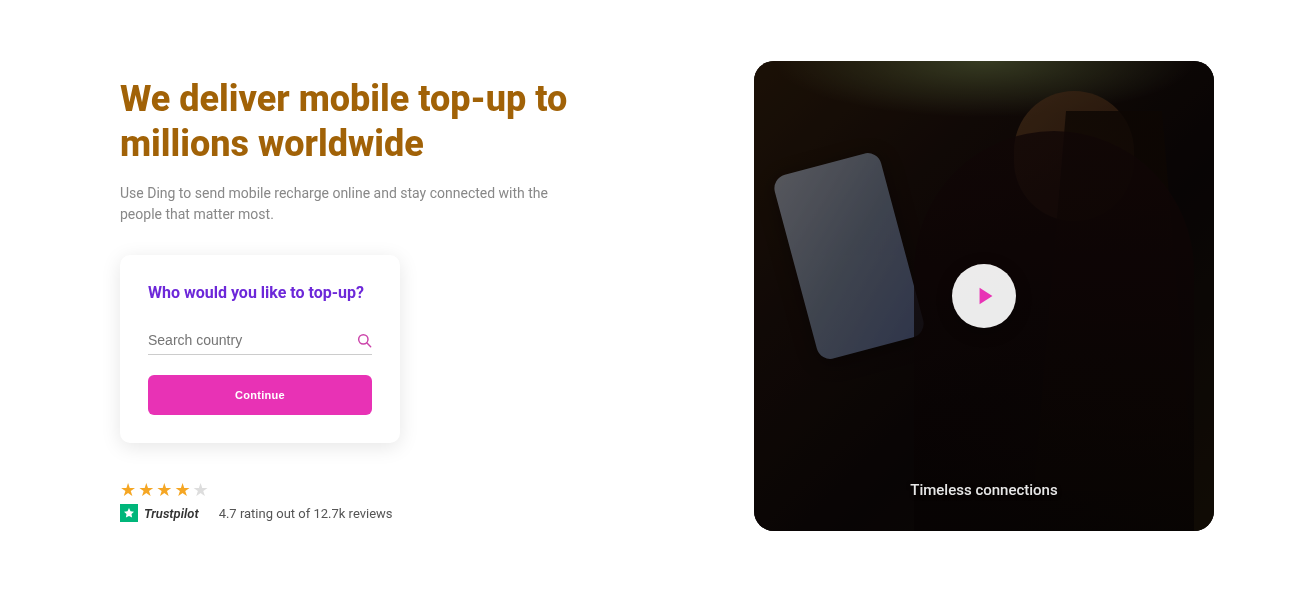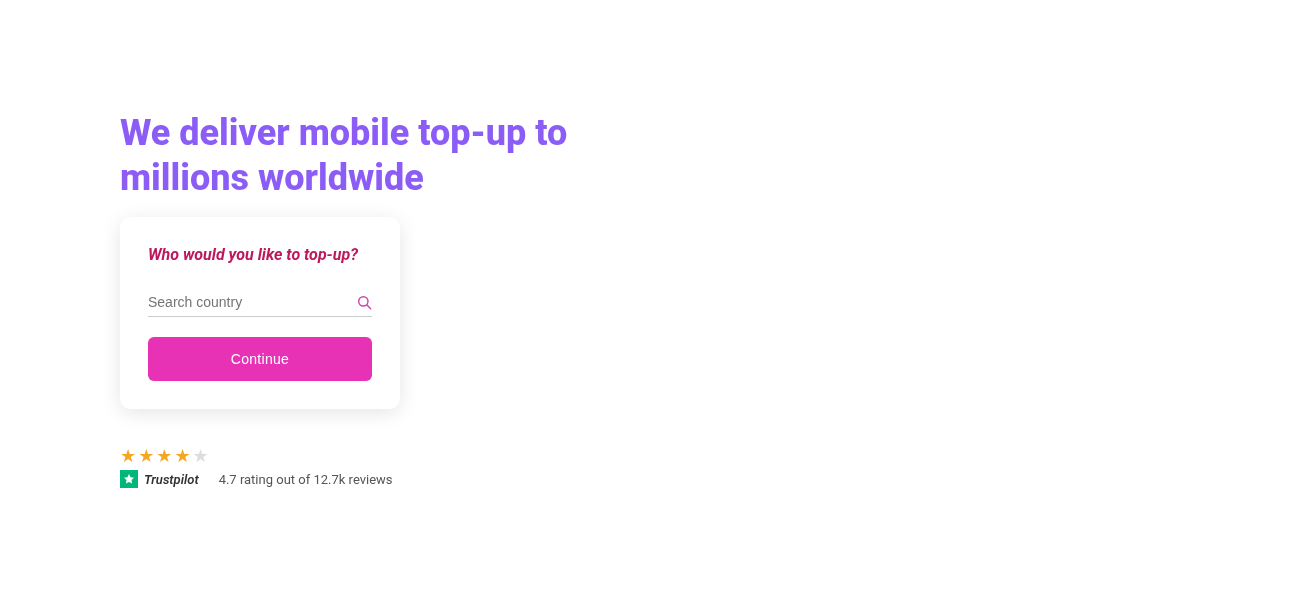--- a/index.html
+++ b/index.html
@@ -28,21 +28,21 @@
     }
 
     .left-section {
       flex: 1;
       max-width: 540px;
     }
 
     .headline {
       font-size: 36px;
       font-weight: 800;
-      color: #8b5cf6;
+      color: #a16207;
       line-height: 1.25;
       margin-bottom: 16px;
       margin-top: 7px;
     }
 
     .subtext {
       font-size: 14px;
       color: #888;
       line-height: 1.5;
       margin-bottom: 30px;
@@ -53,23 +53,22 @@
       background: #ffffff;
       border-radius: 10px;
       box-shadow: 0 4px 20px rgba(0,0,0,0.1);
       padding: 28px 28px 28px 28px;
       max-width: 280px;
     }
 
     .card-title {
       font-size: 16px;
       font-weight: 700;
-      color: #be185d;
+      color: #6d28d9;
       margin-bottom: 30px;
-      font-style: italic;
     }
 
     .search-wrapper {
       position: relative;
       margin-bottom: 20px;
       border-bottom: 1.5px solid #ccc;
       display: flex;
       align-items: center;
       padding-bottom: 6px;
       margin-top: 12px;
@@ -100,22 +99,22 @@
       fill: none;
     }
 
     .continue-btn {
       width: 100%;
       background: #e832b5;
       color: #ffffff;
       border: none;
       border-radius: 6px;
       padding: 14px;
-      font-size: 14px;
-      font-weight: 400;
+      font-size: 11px;
+      font-weight: 700;
       cursor: pointer;
       letter-spacing: 0.3px;
     }
 
     .trustpilot-section {
       margin-top: 36px;
       display: flex;
       flex-direction: column;
       gap: 4px;
     }
@@ -287,20 +286,21 @@
       opacity: 0.9;
     }
   </style>
 </head>
 <body>
 
 <div class="page-wrapper">
 
   <div class="left-section">
     <h1 class="headline">We deliver mobile top-up to millions worldwide</h1>
+    <p class="subtext">Use Ding to send mobile recharge online and stay connected with the people that matter most.</p>
 
     <div class="card">
       <p class="card-title">Who would you like to top-up?</p>
 
       <div class="search-wrapper">
         <input class="search-input" type="text" placeholder="Search country" style="">
         <span class="search-icon-wrap">
           <svg viewBox="0 0 24 24" stroke-width="2.2" stroke-linecap="round" stroke-linejoin="round">
             <circle cx="11" cy="11" r="7"></circle>
             <line x1="16.5" y1="16.5" x2="22" y2="22"></line>
@@ -324,13 +324,31 @@
           <svg viewBox="0 0 24 24">
             <polygon points="12,2 15.09,8.26 22,9.27 17,14.14 18.18,21.02 12,17.77 5.82,21.02 7,14.14 2,9.27 8.91,8.26"></polygon>
           </svg>
         </div>
         <span class="trustpilot-name">Trustpilot</span>
         <span class="trustpilot-text">4.7 rating out of 12.7k reviews</span>
       </div>
     </div>
   </div>
 
+  <div class="right-section">
+    <div class="video-bg">
+      <div class="deco-light"></div>
+      <div class="figure-head"></div>
+      <div class="hair-strand"></div>
+      <div class="phone-shape"></div>
+      <div class="figure-body"></div>
+      <div class="video-overlay-dark"></div>
+
+      <div class="play-button">
+        <svg viewBox="0 0 24 24">
+          <polygon points="5,3 19,12 5,21"></polygon>
+        </svg>
+      </div>
+
+      <span class="video-caption">Timeless connections</span>
+    </div>
+  </div>
 </div>
 
 </body></html>

